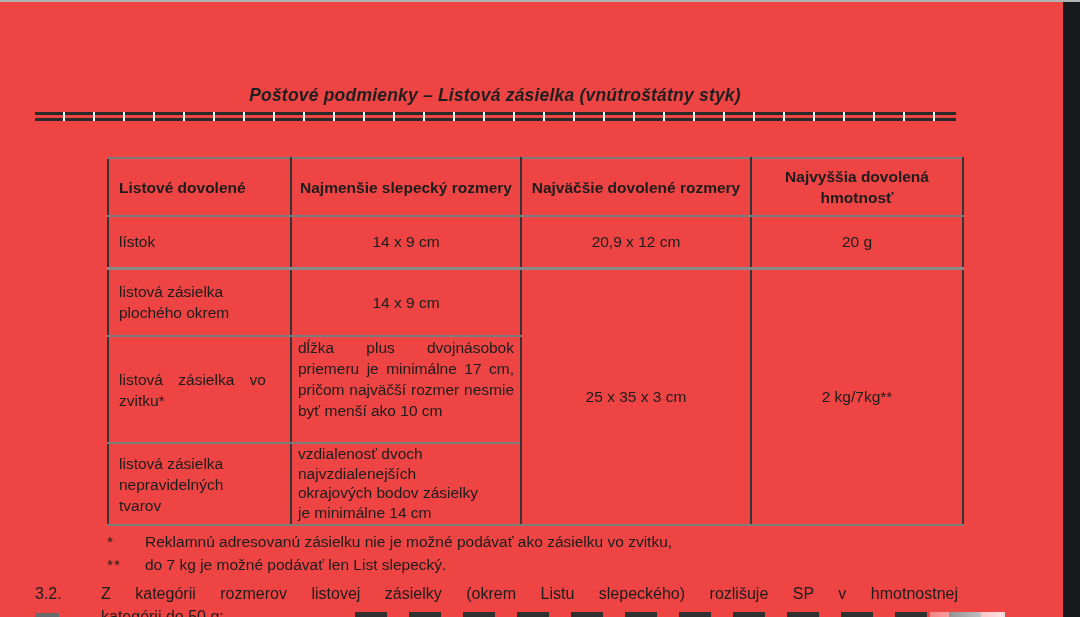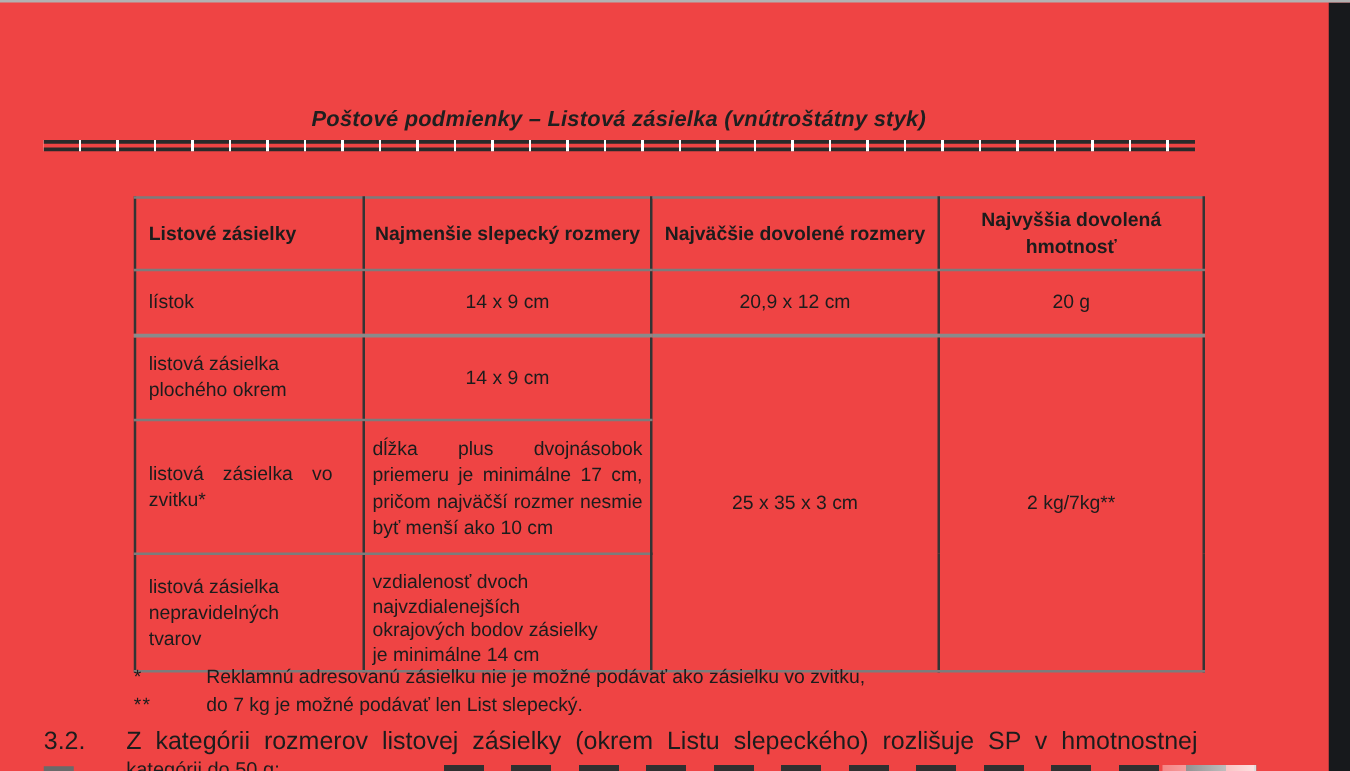--- a/index.html
+++ b/index.html
@@ -34,32 +34,32 @@
     border-top:2px solid #7c7c7c;border-bottom:2px solid #7c7c7c;
     border-left:2px solid #343434;border-right:2px solid #343434;
     vertical-align:middle;padding:2px 6px;overflow:hidden;
   }
   .dims-table th{font-weight:bold;text-align:center;height:52px;}
   .dims-table th.c1{text-align:left;padding-left:10px;}
   .dims-table td.c1{text-align:left;padding-left:10px;padding-right:24px;}
   .dims-table td.center{text-align:center;}
   .dims-table tr.r1 td{border-bottom:3px solid #8a8a8a;}
   .dims-table td.justify{text-align:justify;}
-  .dims-table td.topal{vertical-align:top;padding-top:12px;}
+  .dims-table td.topal{vertical-align:top;padding-top:0;}
   .dims-table td.pre{white-space:pre-line;}
   .dims-table td.tight{line-height:19.5px;}
 
   
   .footnotes{position:absolute;left:107px;top:531px;width:856px;font-size:15.5px;line-height:21px;}
   .fn-row{display:flex;margin-bottom:2px;}
   .fn-marker{width:38px;flex:0 0 38px;letter-spacing:1px;}
-  .fn-text{flex:1;margin-left:20px;}
+  .fn-text{flex:1;}
 
   
-  .para{position:absolute;left:35px;top:583px;width:923px;display:flex;font-size:20px;line-height:21px;}
+  .para{position:absolute;left:35px;top:583px;width:923px;display:flex;font-size:16px;line-height:21px;}
   .para-num{width:66px;flex:0 0 66px;}
   .para-body{flex:1;text-align:justify;text-align-last:justify;}
   .para-line2{position:absolute;left:101px;top:606px;font-size:16px;line-height:21px;}
 
   
   .cutoff-marks{position:absolute;left:355px;top:612px;width:650px;height:5px;
     background:repeating-linear-gradient(90deg,#303030 0 32px,transparent 32px 54px);}
   .cutoff-fade{position:absolute;left:930px;top:612px;width:75px;height:5px;
     background:linear-gradient(90deg,rgba(255,255,255,0.35),rgba(255,255,255,0.85));}
   .cutoff-mark-left{position:absolute;left:35px;top:613px;width:24px;height:4px;background:#6a6a6a;}
@@ -82,21 +82,21 @@
 
   <table class="dims-table">
     <colgroup>
       <col style="width:183px">
       <col style="width:230px">
       <col style="width:230px">
       <col style="width:212px">
     </colgroup>
     <tbody>
         <tr>
-      <th class="c1">Listové zásielky</th>
+      <th class="c1">Listové dovolené</th>
       <th>Najmenšie slepecký rozmery</th>
       <th>Najväčšie dovolené rozmery</th>
       <th>Najvyššia dovolená hmotnosť</th>
     </tr>
     <tr class="r1" style="height:52px">
       <td class="c1">lístok</td>
       <td class="center">14 x 9 cm</td>
       <td class="center">20,9 x 12 cm</td>
       <td class="center">20 g</td>
     </tr>

